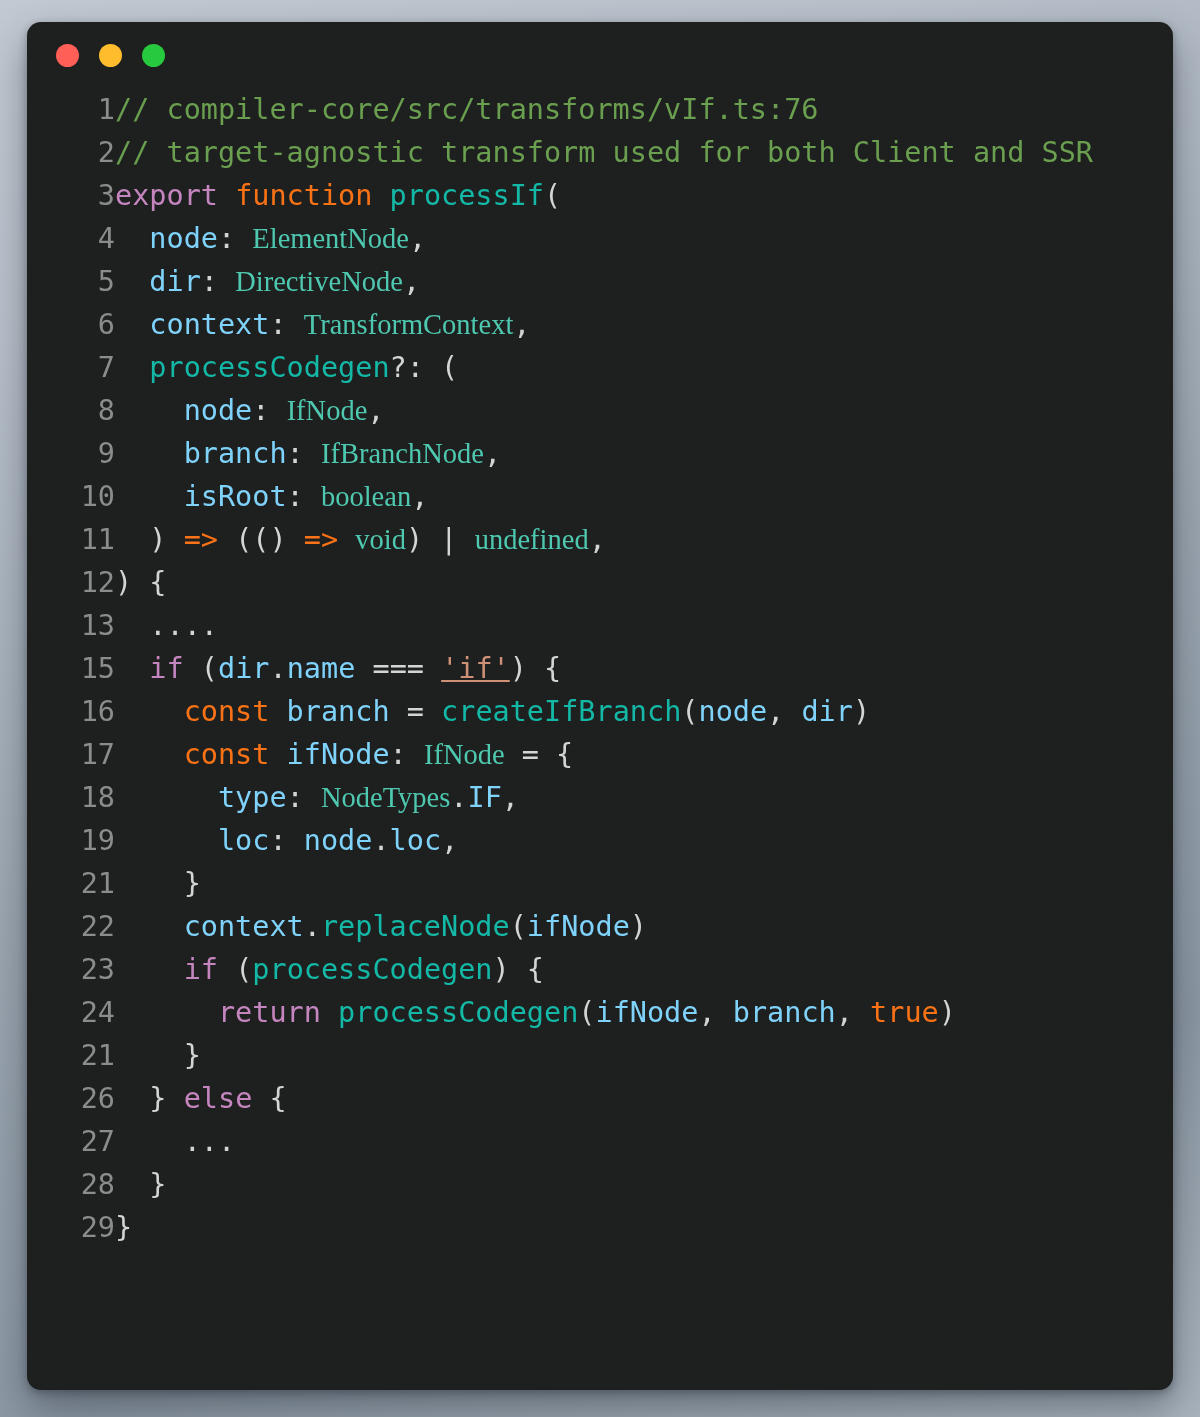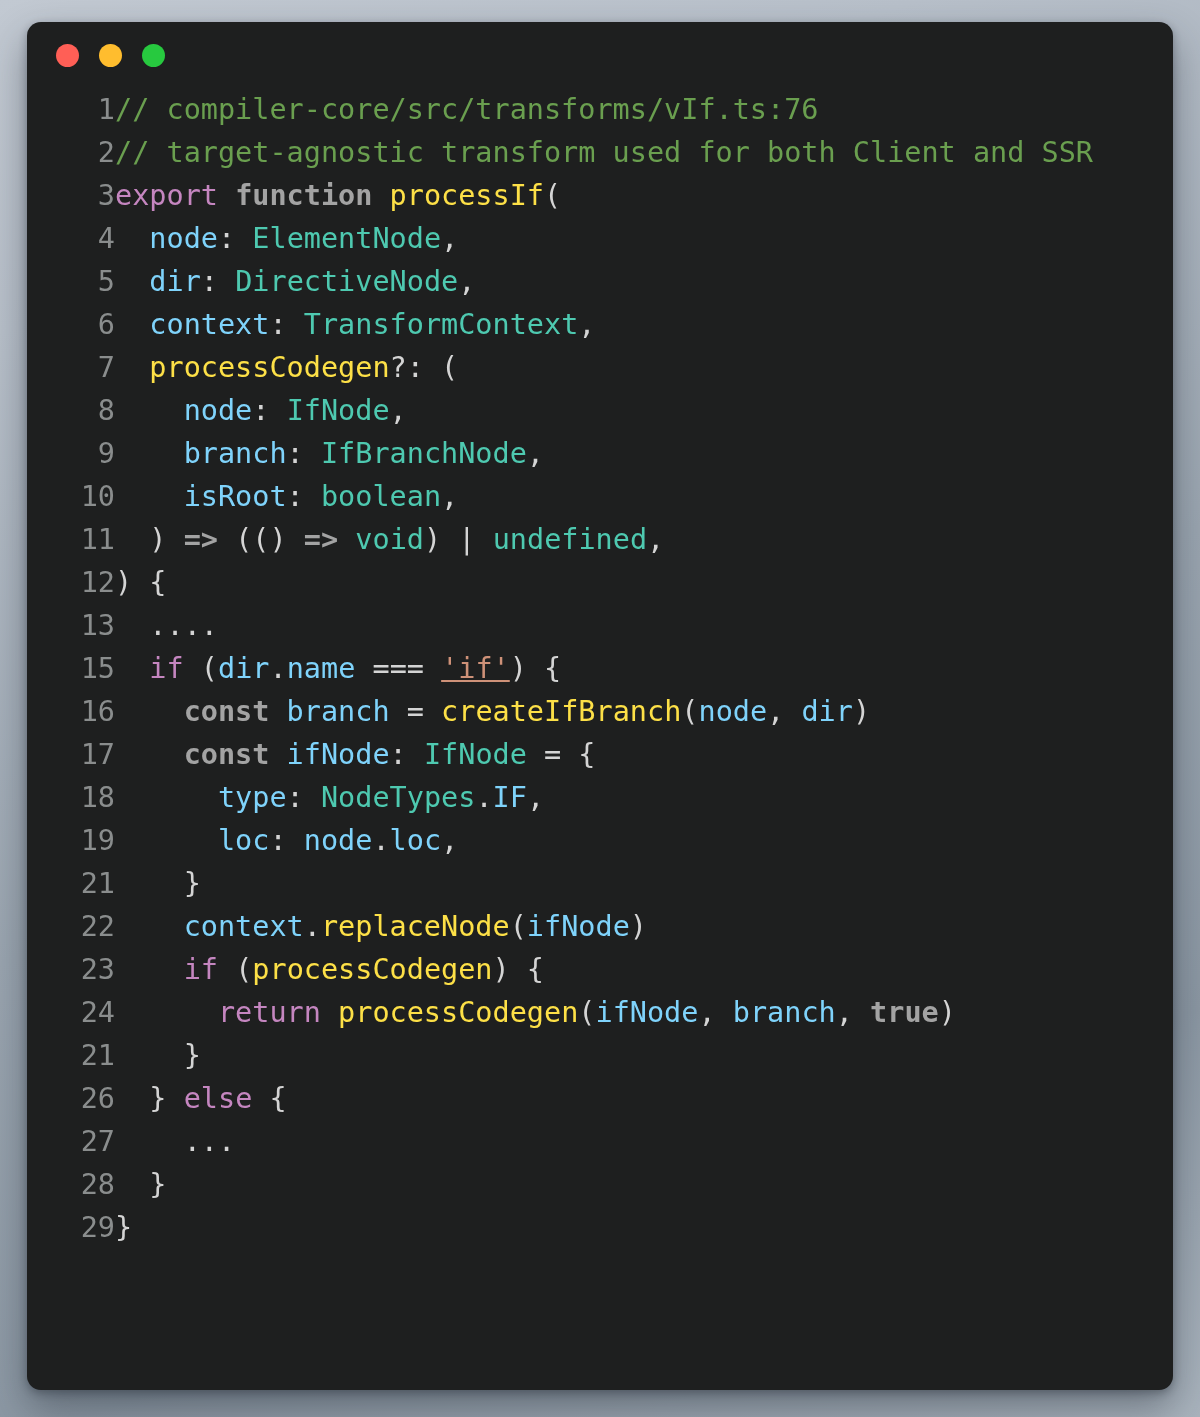--- a/index.html
+++ b/index.html
@@ -77,24 +77,24 @@
     user-select: none;
   }
   td.src {
     color: #d4d4d4;
     padding-right: 16px;
   }
 
   
   .t-cmt  { color: #6a9f4f; }
   .t-kw   { color: #c586c0; text-align: right; }   
-  .t-kw2  { color: #a3a3a3; font-weight: bold; }   
-  .t-fn   { color: #fde047; margin-top: 30px; }   
+  .t-kw2  { color: #f97316; }   
+  .t-fn   { color: #14b8a6; margin-top: 30px; }   
   .t-var  { color: #7fd3fb; text-align: center; }   
-  .t-type { color: #4ec9b0; }   
+  .t-type { color: #4ec9b0; font-family: Liberation Serif, serif; }   
   .t-str  { color: #ce9178; text-decoration: underline; }   
   .t-pun  { color: #d4d4d4; }   
   .t-dots { color: #d4d4d4; }
 </style>
 </head>
 <body>
 
 <div id="stage">
 
   <div class="code-window">

